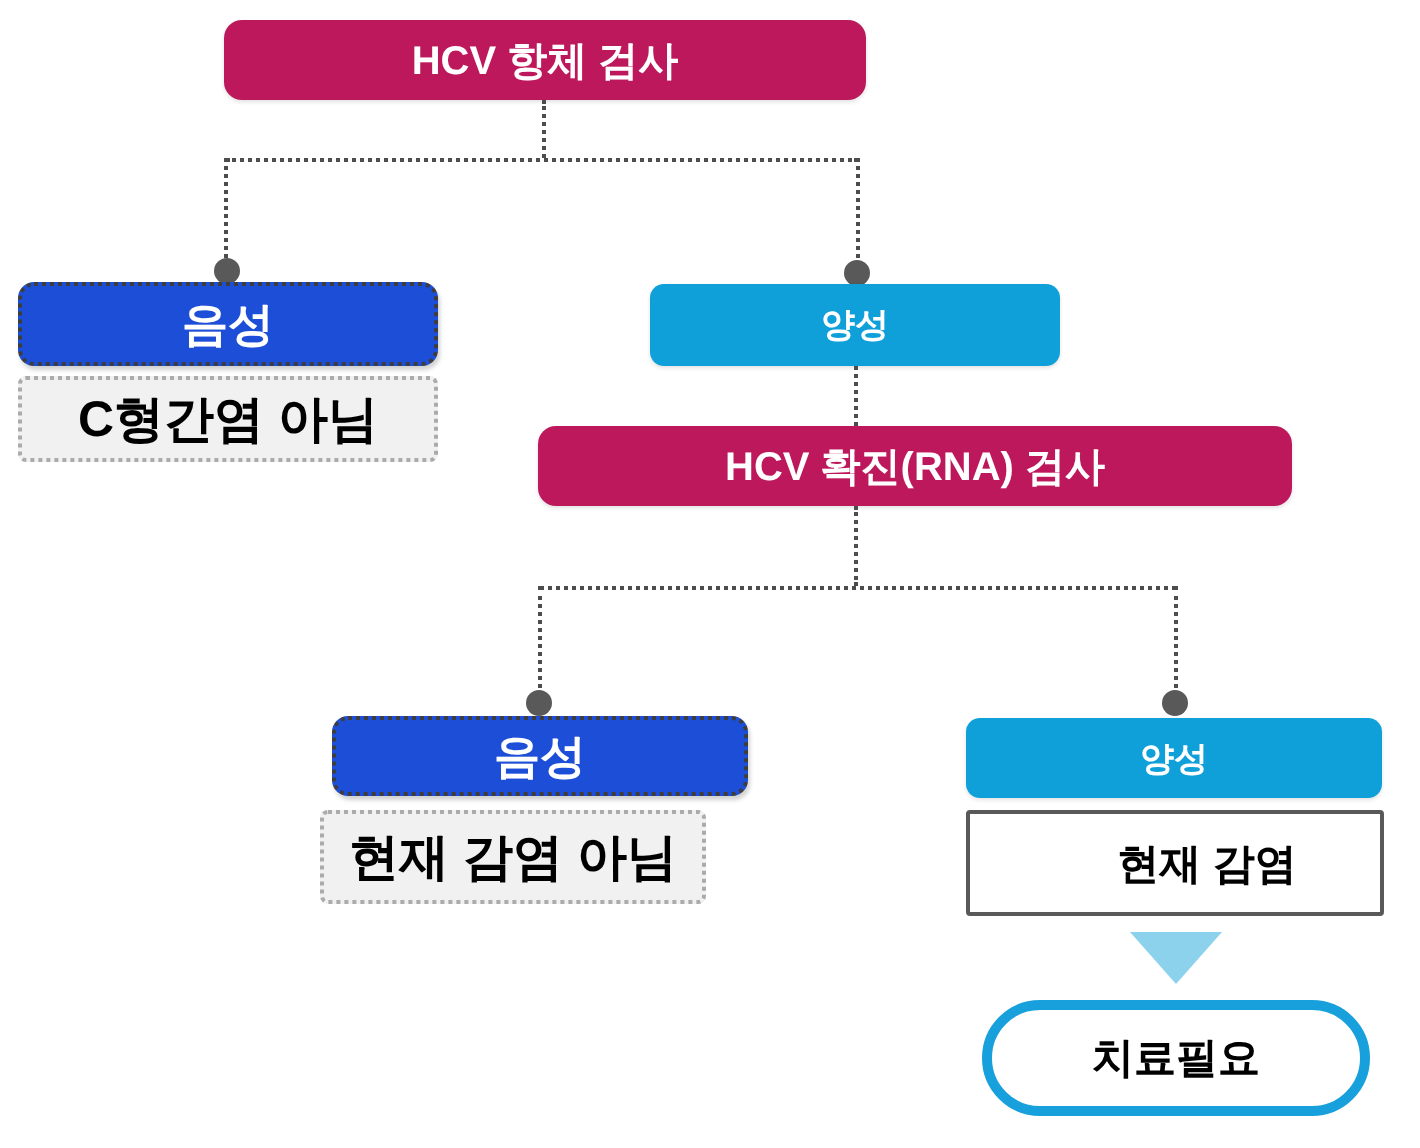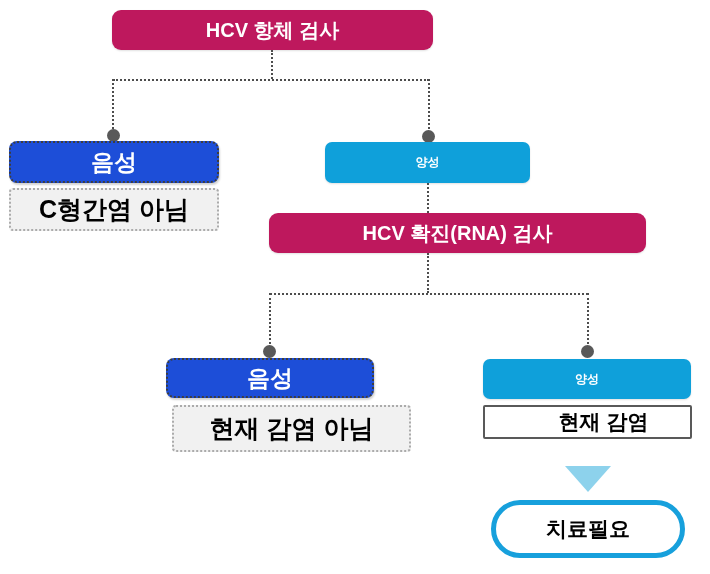--- a/index.html
+++ b/index.html
@@ -37,21 +37,21 @@
     color: #ffffff;
     border: 2px dotted #3d3d3d;
     border-radius: 8px;
     font-size: 23px;
     box-shadow: 1px 2px 2px rgba(0,0,0,0.18);
   }
   .branch-blue {
     background: #0FA0DA;
     color: #ffffff;
     border-radius: 7px;
-    font-size: 12px;
+    font-size: 17px;
     box-shadow: 0 1px 2px rgba(0,0,0,0.12);
   }
   .result-gray {
     background: #F1F1F1;
     color: #000000;
     border: 2px dotted #ABABAB;
     border-radius: 4px;
     font-size: 25px;
   }
   .result-white {
@@ -124,22 +124,22 @@
   <div class="node test-green" style="left:269px; top:213px; width:377px; height:40px;">HCV 확진(RNA) 검사</div>
 
   <div class="vline" style="left:427px; top:253px; height:40px;"></div>
   <div class="hline" style="left:270px; top:293px; width:318px;"></div>
   <div class="vline" style="left:269px; top:293px; height:55px;"></div>
   <div class="vline" style="left:587px; top:293px; height:55px;"></div>
   <div class="dot" style="left:263px; top:345px;"></div>
   <div class="dot" style="left:581px; top:345px;"></div>
 
   <div class="node branch-teal" style="left:166px; top:358px; width:208px; height:40px;">음성</div>
-  <div class="node result-gray" style="left:172px; top:405px; width:239px; height:47px;">현재 감염 아님</div>
+  <div class="node result-gray" style="left:160px; top:405px; width:193px; height:47px;">현재 감염 아님</div>
 
   <div class="node branch-blue" style="left:483px; top:359px; width:208px; height:40px;">양성</div>
-  <div class="node result-white" style="left:483px; top:405px; width:209px; height:34px;padding-left:32px;">현재 감염</div>
+  <div class="node result-white" style="left:483px; top:405px; width:209px; height:53px;padding-left:32px;">현재 감염</div>
 
   <div class="arrow-down" style="left:565px; top:466px;"></div>
 
   <div class="pill" style="left:491px; top:500px; width:194px; height:58px;">치료필요</div>
 
 </div>
 
 </body></html>

